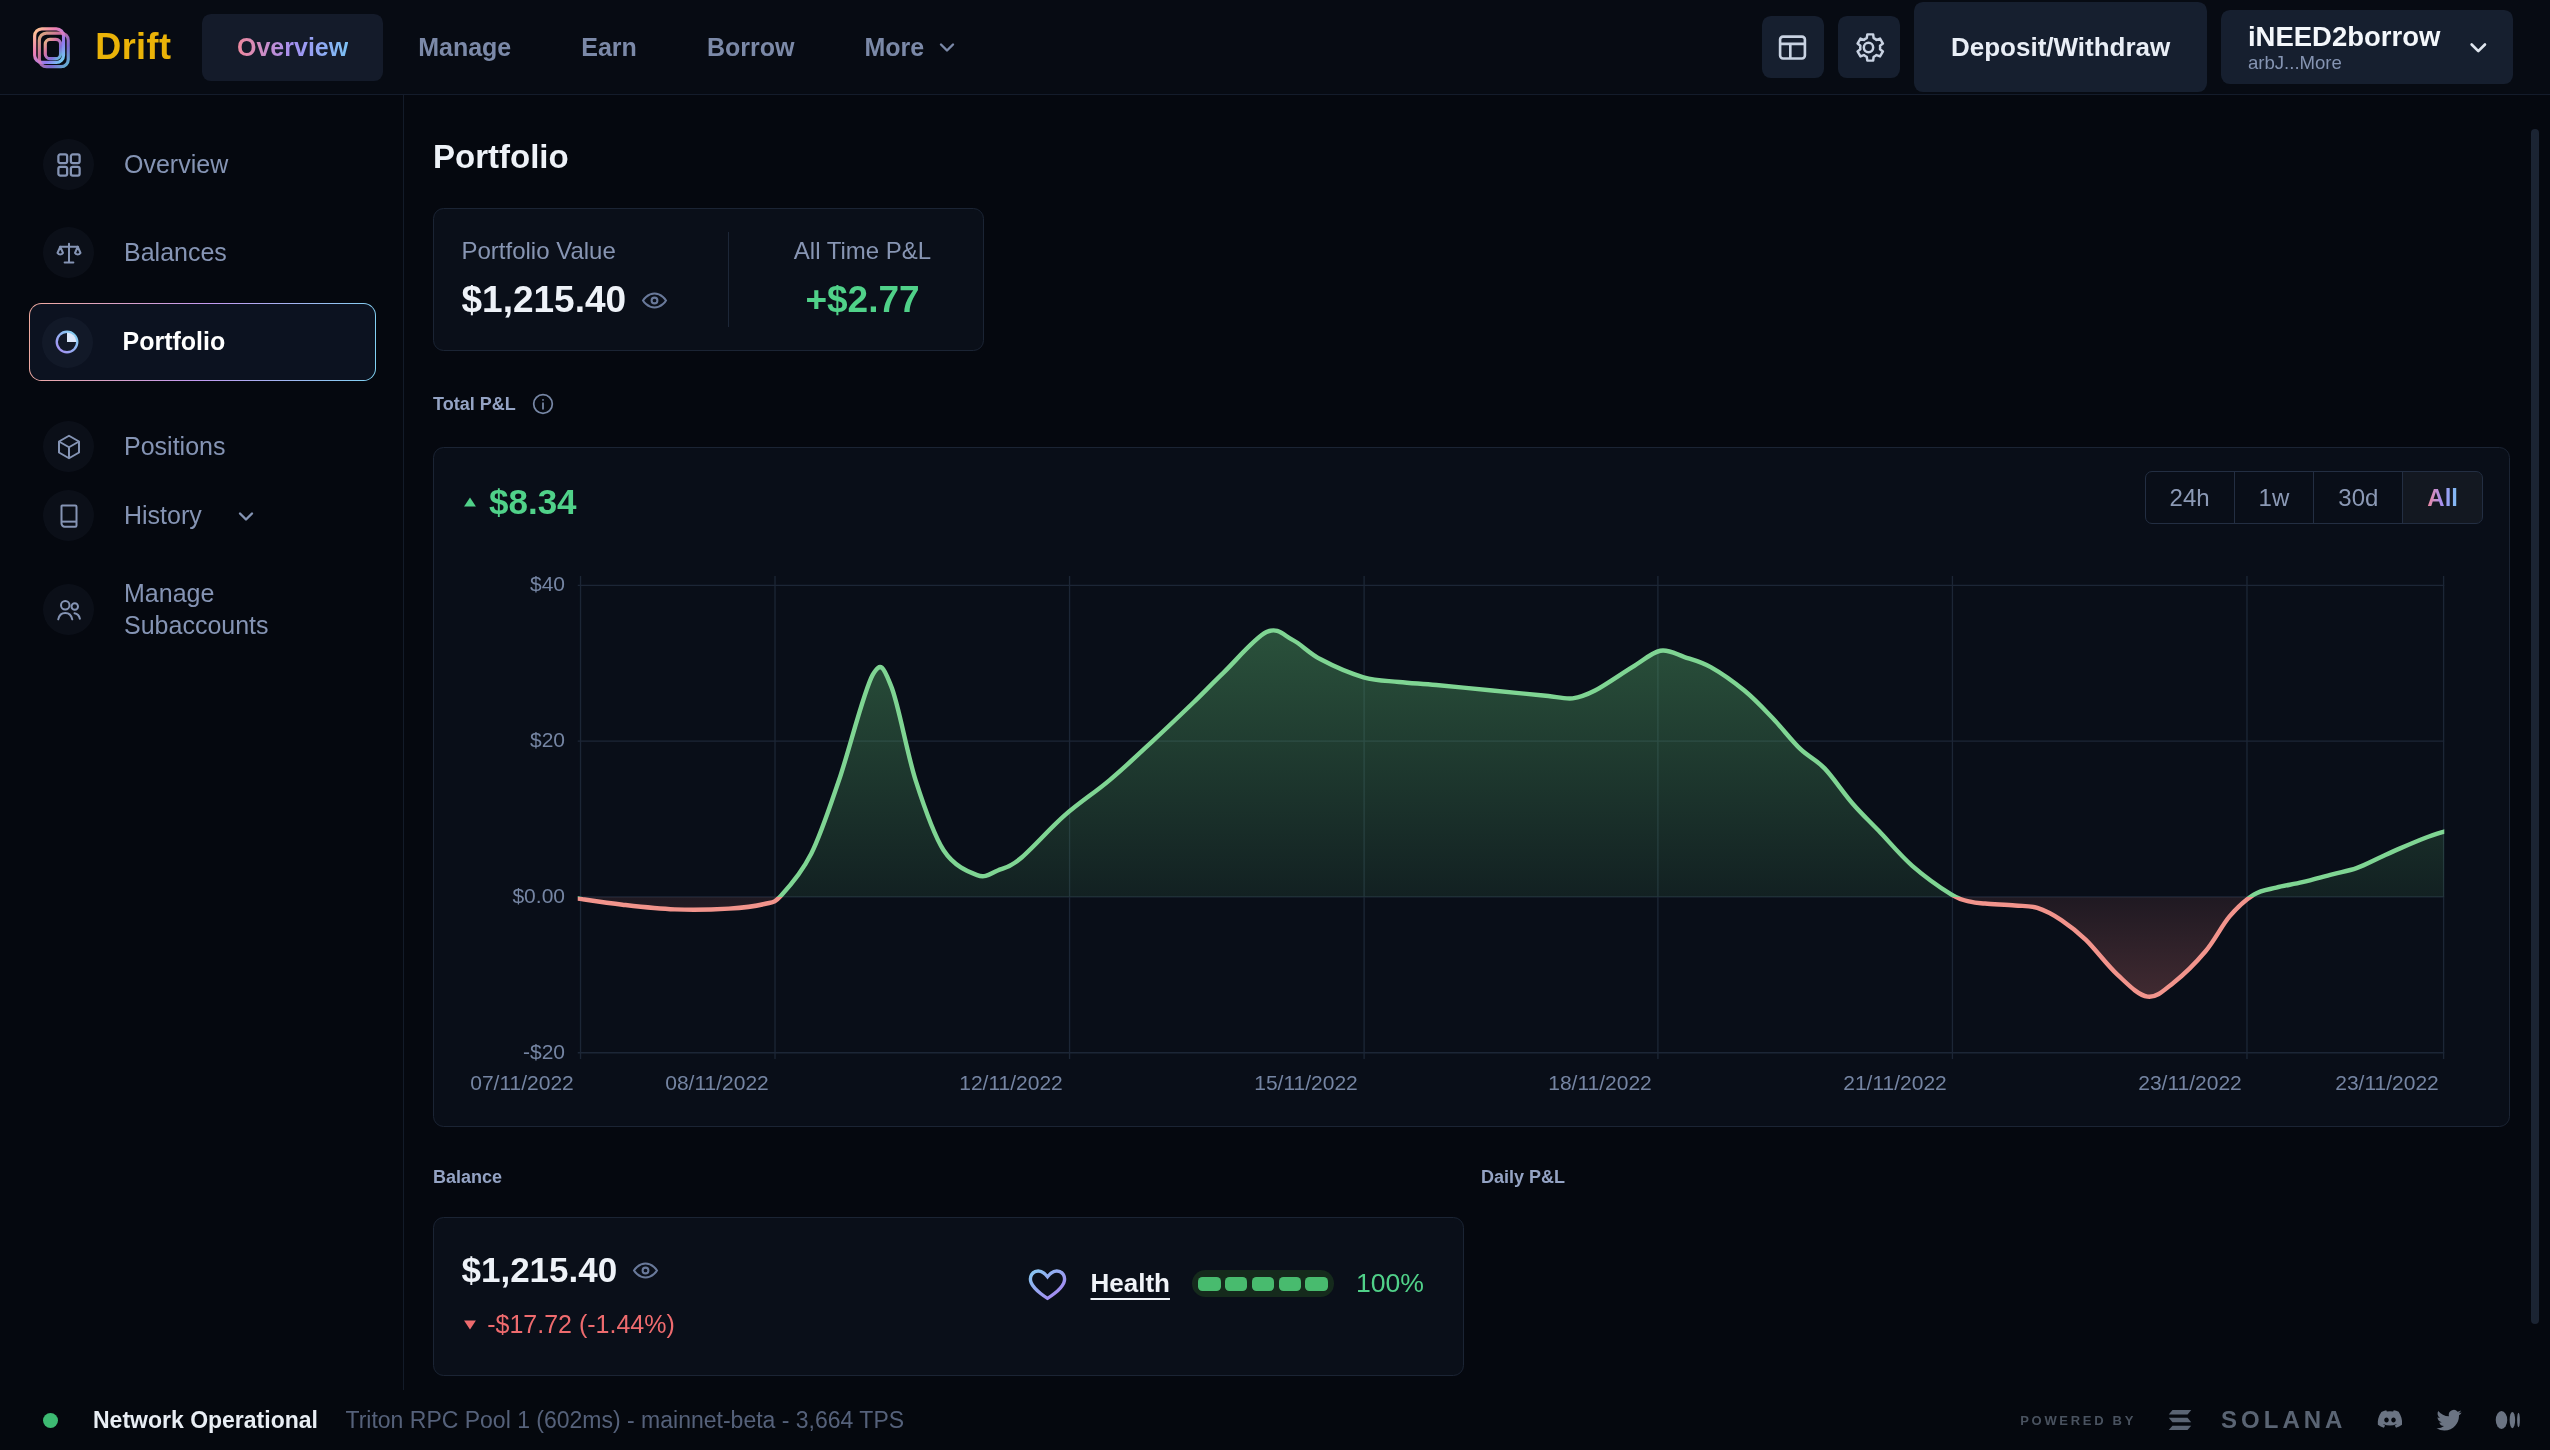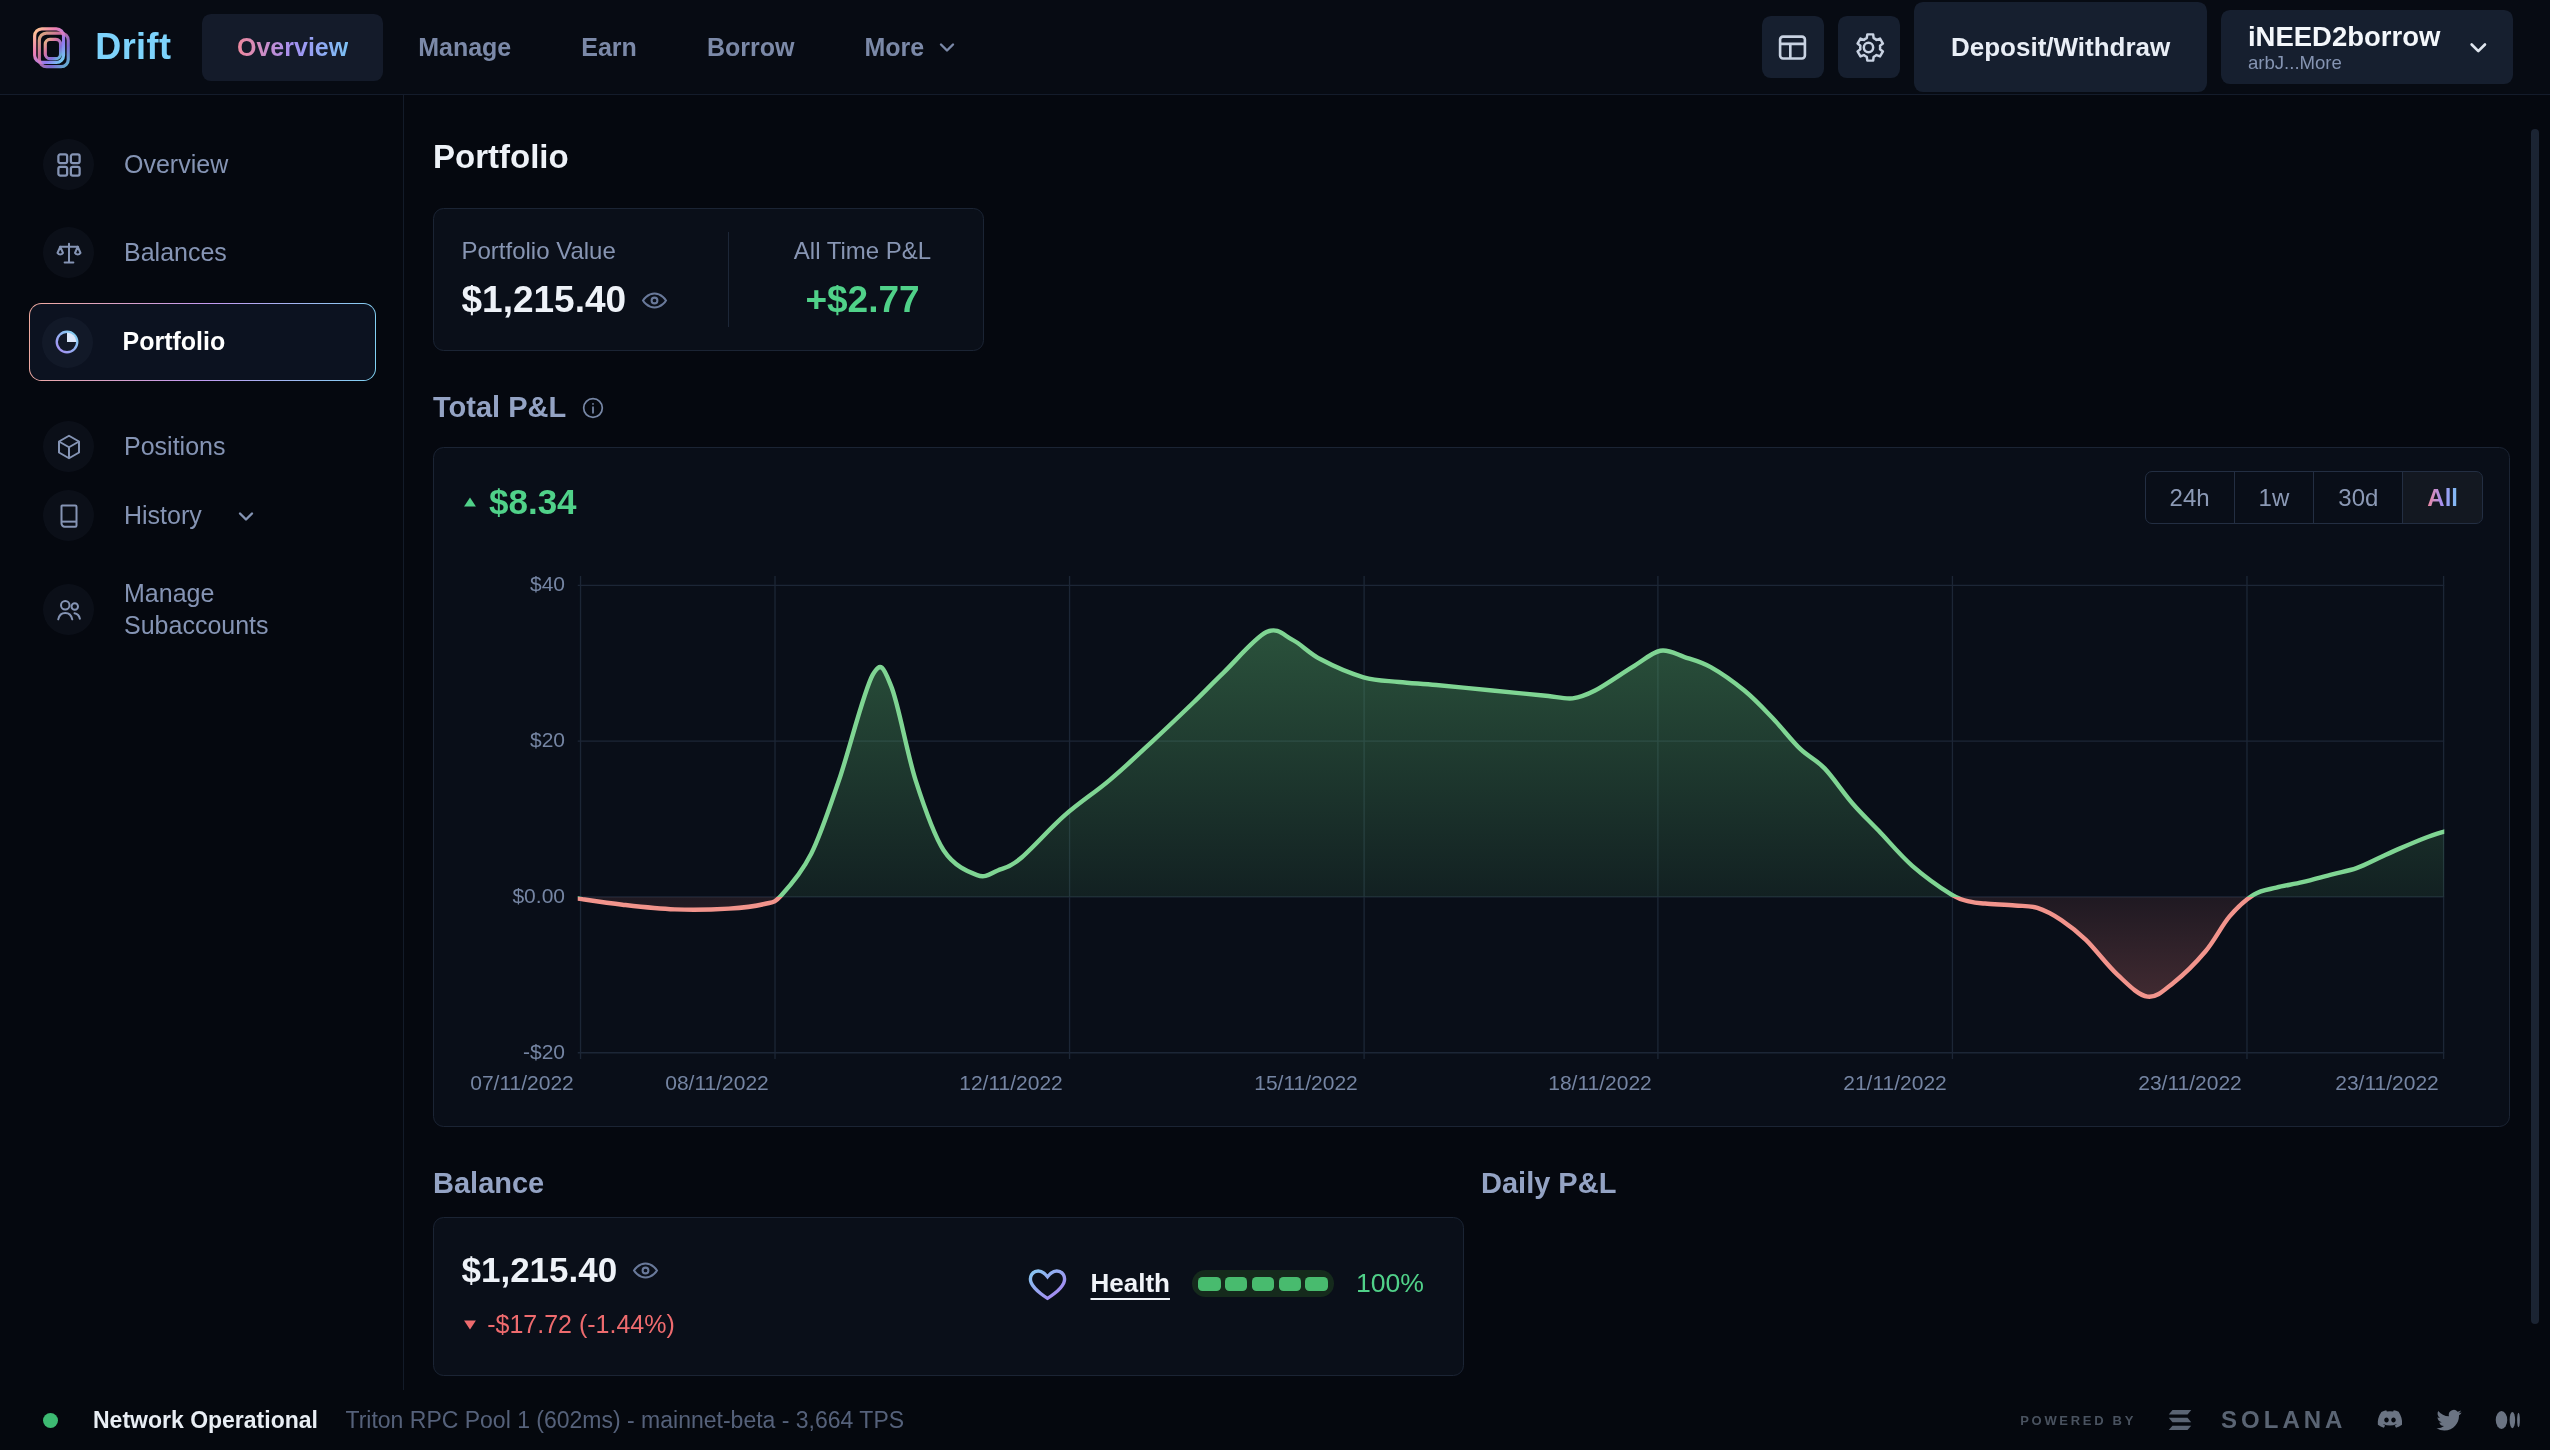--- a/index.html
+++ b/index.html
@@ -5,21 +5,21 @@
   html,body{margin:0;padding:0;background:#05080f;}
   .stage{position:relative;width:2550px;height:1450px;background:#05080f;overflow:hidden;
          font-family:"Liberation Sans","DejaVu Sans",sans-serif;color:#e9eef6;}
   .ic{display:inline-flex;}
   .ic svg{width:100%;height:100%;display:block;}
 
   
   .topbar{position:absolute;left:0;right:0;top:0;height:94px;background:#070b13;border-bottom:0.9px solid #141c2b;z-index:20;}
   .brand{position:absolute;left:26.6px;top:0;height:94px;display:flex;align-items:center;gap:17.7px;}
   .brand .ic{width:51px;height:51px;}
-  .brand-name{font-size:36px;font-weight:bold;color:#7dd3fc;letter-spacing:0.4px;}
+  .brand-name{font-size:36px;font-weight:bold;color:#eab308;letter-spacing:0.4px;}
   #top-nav{position:absolute;left:202px;top:0;height:94px;display:flex;align-items:center;}
   .nav-item{display:flex;align-items:center;gap:10.6px;padding:0 35px;height:67px;border-radius:8.9px;
             font-size:25px;font-weight:600;color:#7b89a8;}
   .nav-item.nav-active{background:#141b2a;}
   .grad-text{background:linear-gradient(90deg,#f0899e,#a490f2,#7cc1f5);-webkit-background-clip:text;background-clip:text;color:transparent;}
   .nav-item .chev{width:24px;height:24px;color:#7b89a8;}
   .top-right{position:absolute;right:37px;top:0;height:94px;display:flex;align-items:center;gap:14px;}
   .icon-btn{width:62px;height:62px;border-radius:8.9px;background:#161f2f;display:flex;align-items:center;justify-content:center;color:#c8d2e2;}
   .icon-btn .ic{width:35px;height:35px;}
   .deposit-btn{height:62px;padding:14px 37px;border-radius:8.9px;background:#161f2f;font-size:26px;font-weight:600;color:#e9eef6;display:flex;align-items:center;}
@@ -46,21 +46,21 @@
   #stats-card{left:433px;top:208px;width:551px;height:143px;}
   .stat-div{position:absolute;left:294px;top:23px;bottom:23px;width:0.9px;background:#1d2738;}
   .stat-cell{position:absolute;top:28px;display:flex;flex-direction:column;gap:14px;}
   .stat-cell.c1{left:27.5px;}
   .stat-cell.c2{left:322px;right:14px;align-items:center;}
   .stat-label{font-size:24px;color:#8795b3;}
   .stat-value{font-size:37px;font-weight:bold;color:#eef2f8;display:flex;align-items:center;gap:14px;}
   .stat-value.green{color:#50d189;}
   .eye{width:29px;height:29px;color:#69799a;}
 
-  .section-head{position:absolute;font-size:29px;font-weight:600;color:#94a3c4;display:flex;align-items:center;gap:14px;}
+  .section-head{position:absolute;font-size:18px;font-weight:600;color:#94a3c4;display:flex;align-items:center;gap:14px;}
   #tp-head{left:433px;top:391px;}
   #bal-head{left:433px;top:1167px;}
   #daily-head{left:1481px;top:1167px;}
   .info{width:26px;height:26px;color:#7787a6;}
 
   #chart-card{left:433px;top:447px;width:2077px;height:680px;background:#090e18;}
   .chart-value{position:absolute;left:27.5px;top:34px;display:flex;align-items:center;gap:11.5px;font-size:35px;font-weight:600;color:#50d189;}
   .tri-up{width:0;height:0;border-left:8px solid transparent;border-right:8px solid transparent;border-bottom:12.4px solid currentColor;}
   .tri-down{width:0;height:0;border-left:8px solid transparent;border-right:8px solid transparent;border-top:12.4px solid currentColor;}
   .tri-sm{transform:scale(0.74);}

